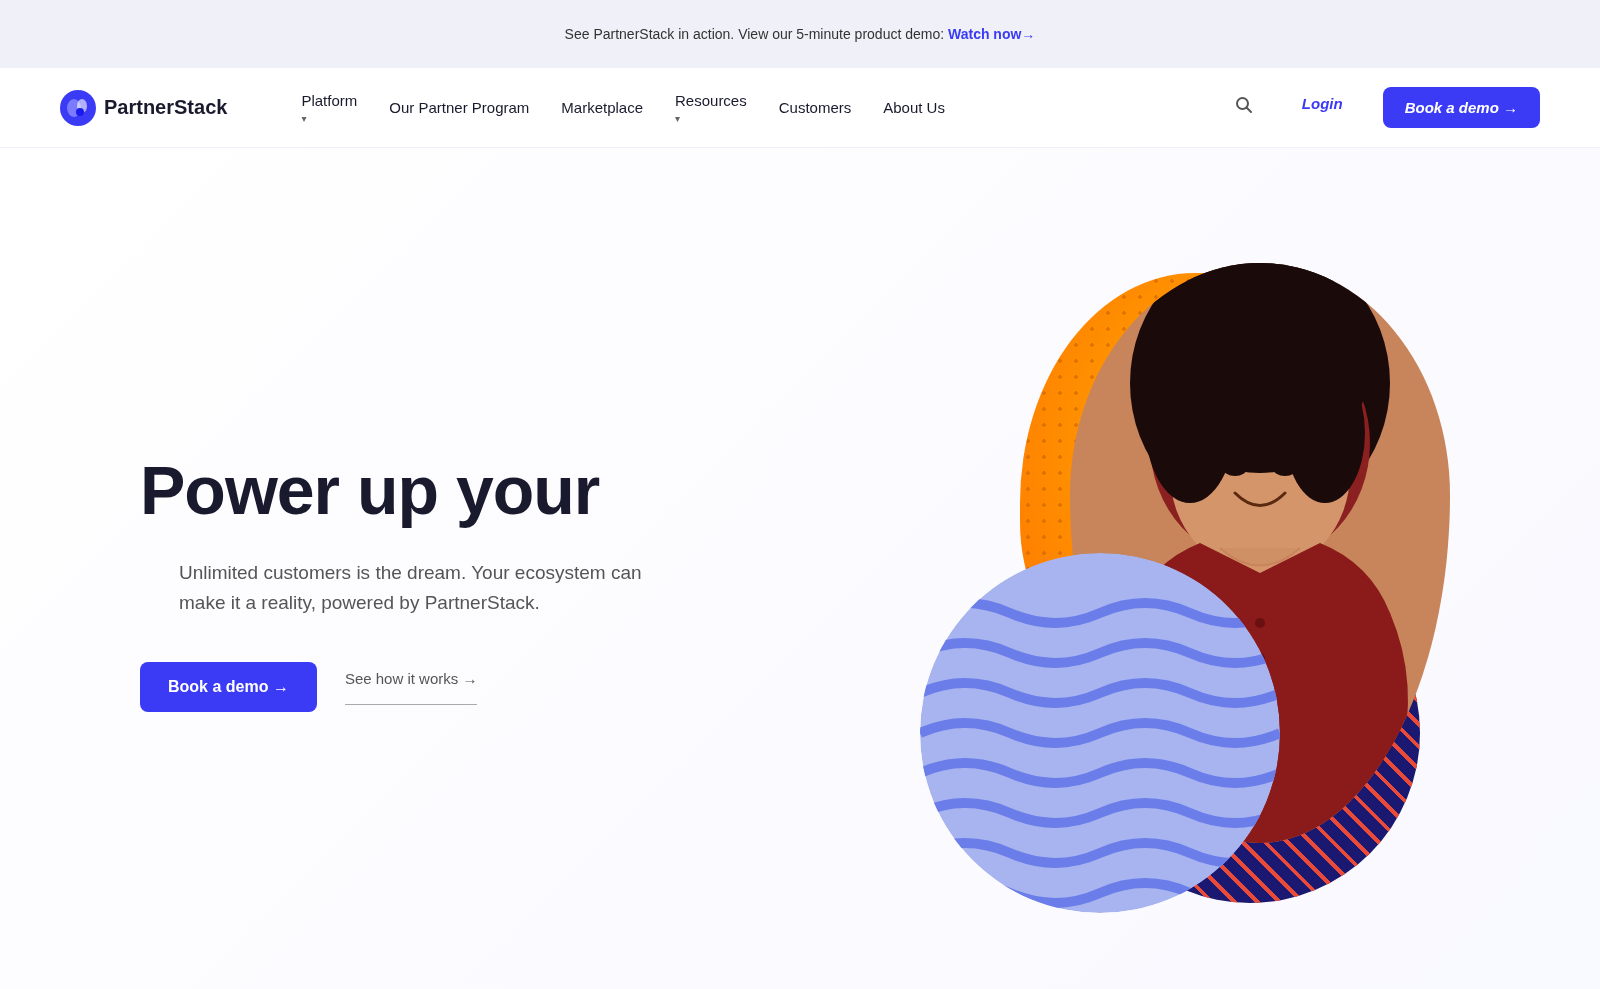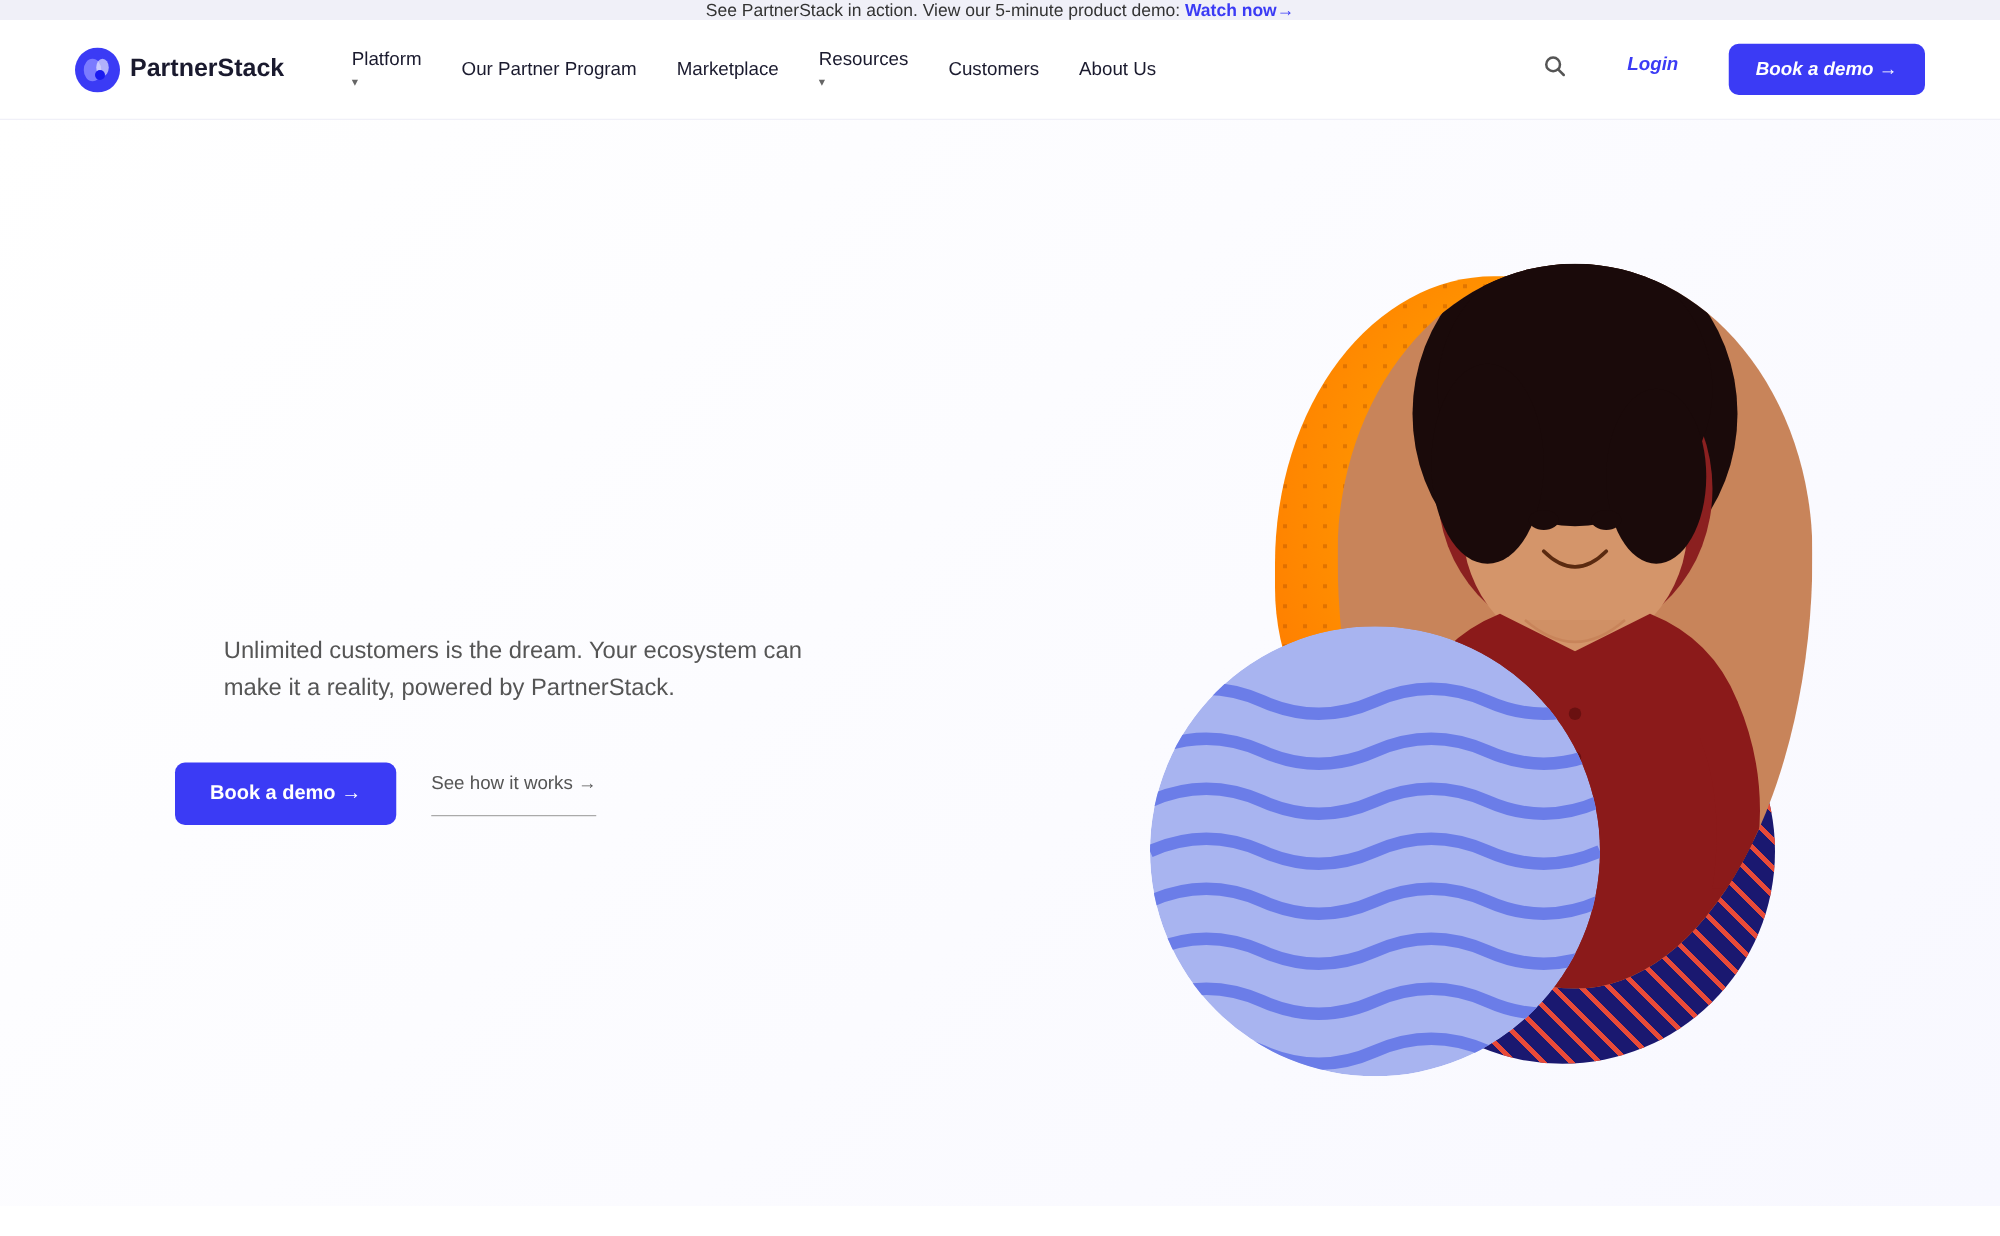--- a/index.html
+++ b/index.html
@@ -2,21 +2,21 @@
 <html><head>
   <meta charset="utf-8">
   <style>
     * { margin: 0; padding: 0; box-sizing: border-box; }
     body { font-family: -apple-system, BlinkMacSystemFont, 'Segoe UI', sans-serif; background: #fff; overflow-x: hidden; }
 
     
     .announcement-bar {
       background: #f0f0f8;
       text-align: center;
-      padding: 0 20px;
+      padding: 26px 20px;
       font-size: 14px;
       color: #333;
     }
     .announcement-bar a {
       color: #3b3bf5;
       font-weight: 600;
       text-decoration: none;
     }
 
     
@@ -28,21 +28,21 @@
       background: #fff;
       border-bottom: 1px solid #f0f0f8;
       position: relative;
       z-index: 10;
     }
     .logo {
       display: flex;
       align-items: center;
       gap: 8px;
       text-decoration: none;
-      margin-right: 40px;
+      margin-right: 60px;
     }
     .logo-icon {
       width: 36px;
       height: 36px;
     }
     .logo-text {
       font-size: 20px;
       font-weight: 700;
       color: #1a1a2e;
     }
@@ -322,21 +322,21 @@
       </svg>
     </button>
     <a href="#" class="login-btn">Login</a>
     <a href="#" class="demo-btn">Book a demo →</a>
   </div>
 </header>
 
 <section class="hero">
   <div class="hero-content">
     <h1 class="hero-title">
-      <br>
+      <span>Power up your</span><br>
     </h1>
     <p class="hero-subtitle">Unlimited customers is the dream. Your ecosystem can make it a reality, powered by PartnerStack.</p>
     <div class="hero-actions">
       <a href="#" class="hero-demo-btn">Book a demo →</a>
       <a href="#" class="hero-link">See how it works →</a>
     </div>
   </div>
 
   <div class="hero-visual">
 

